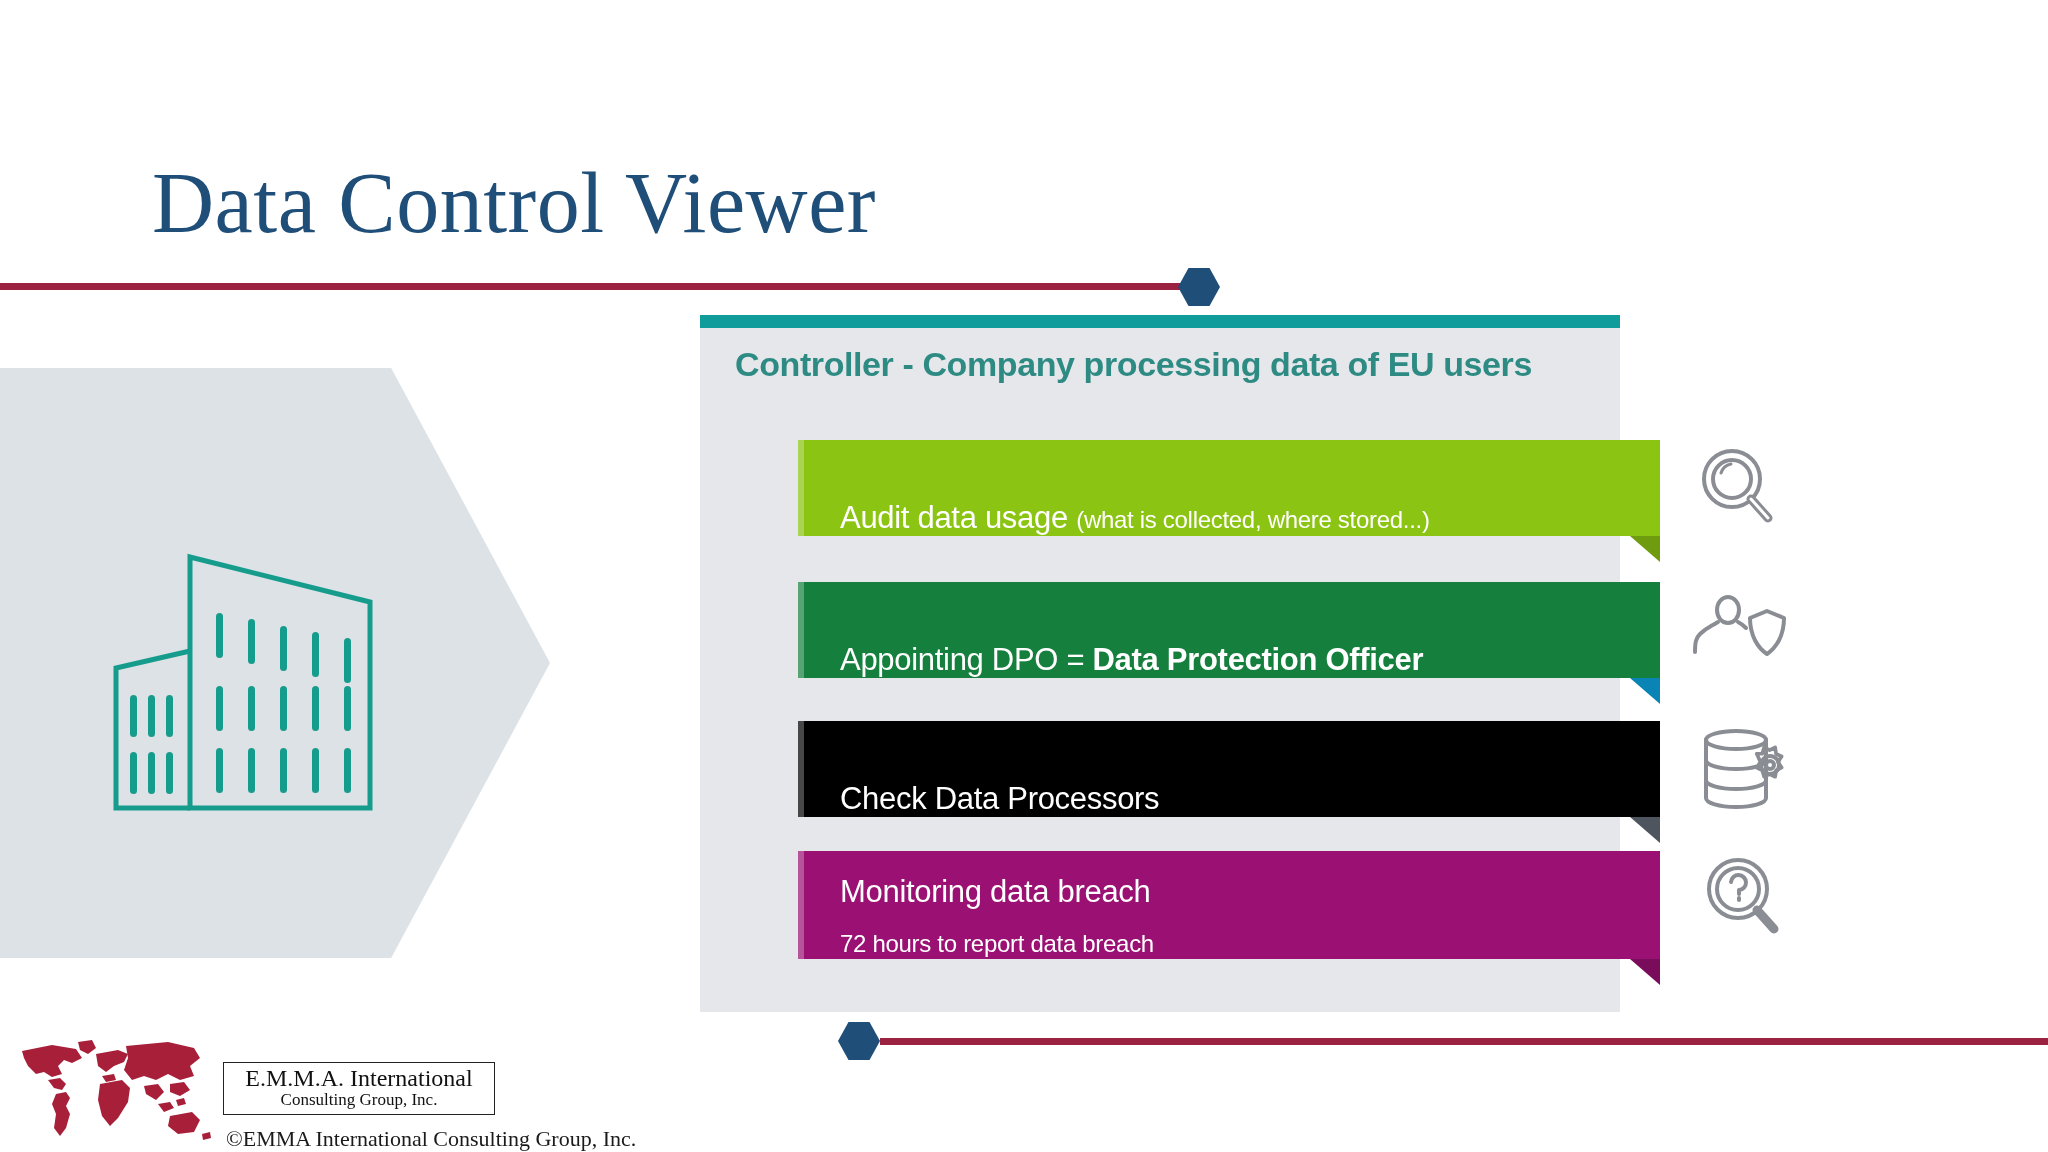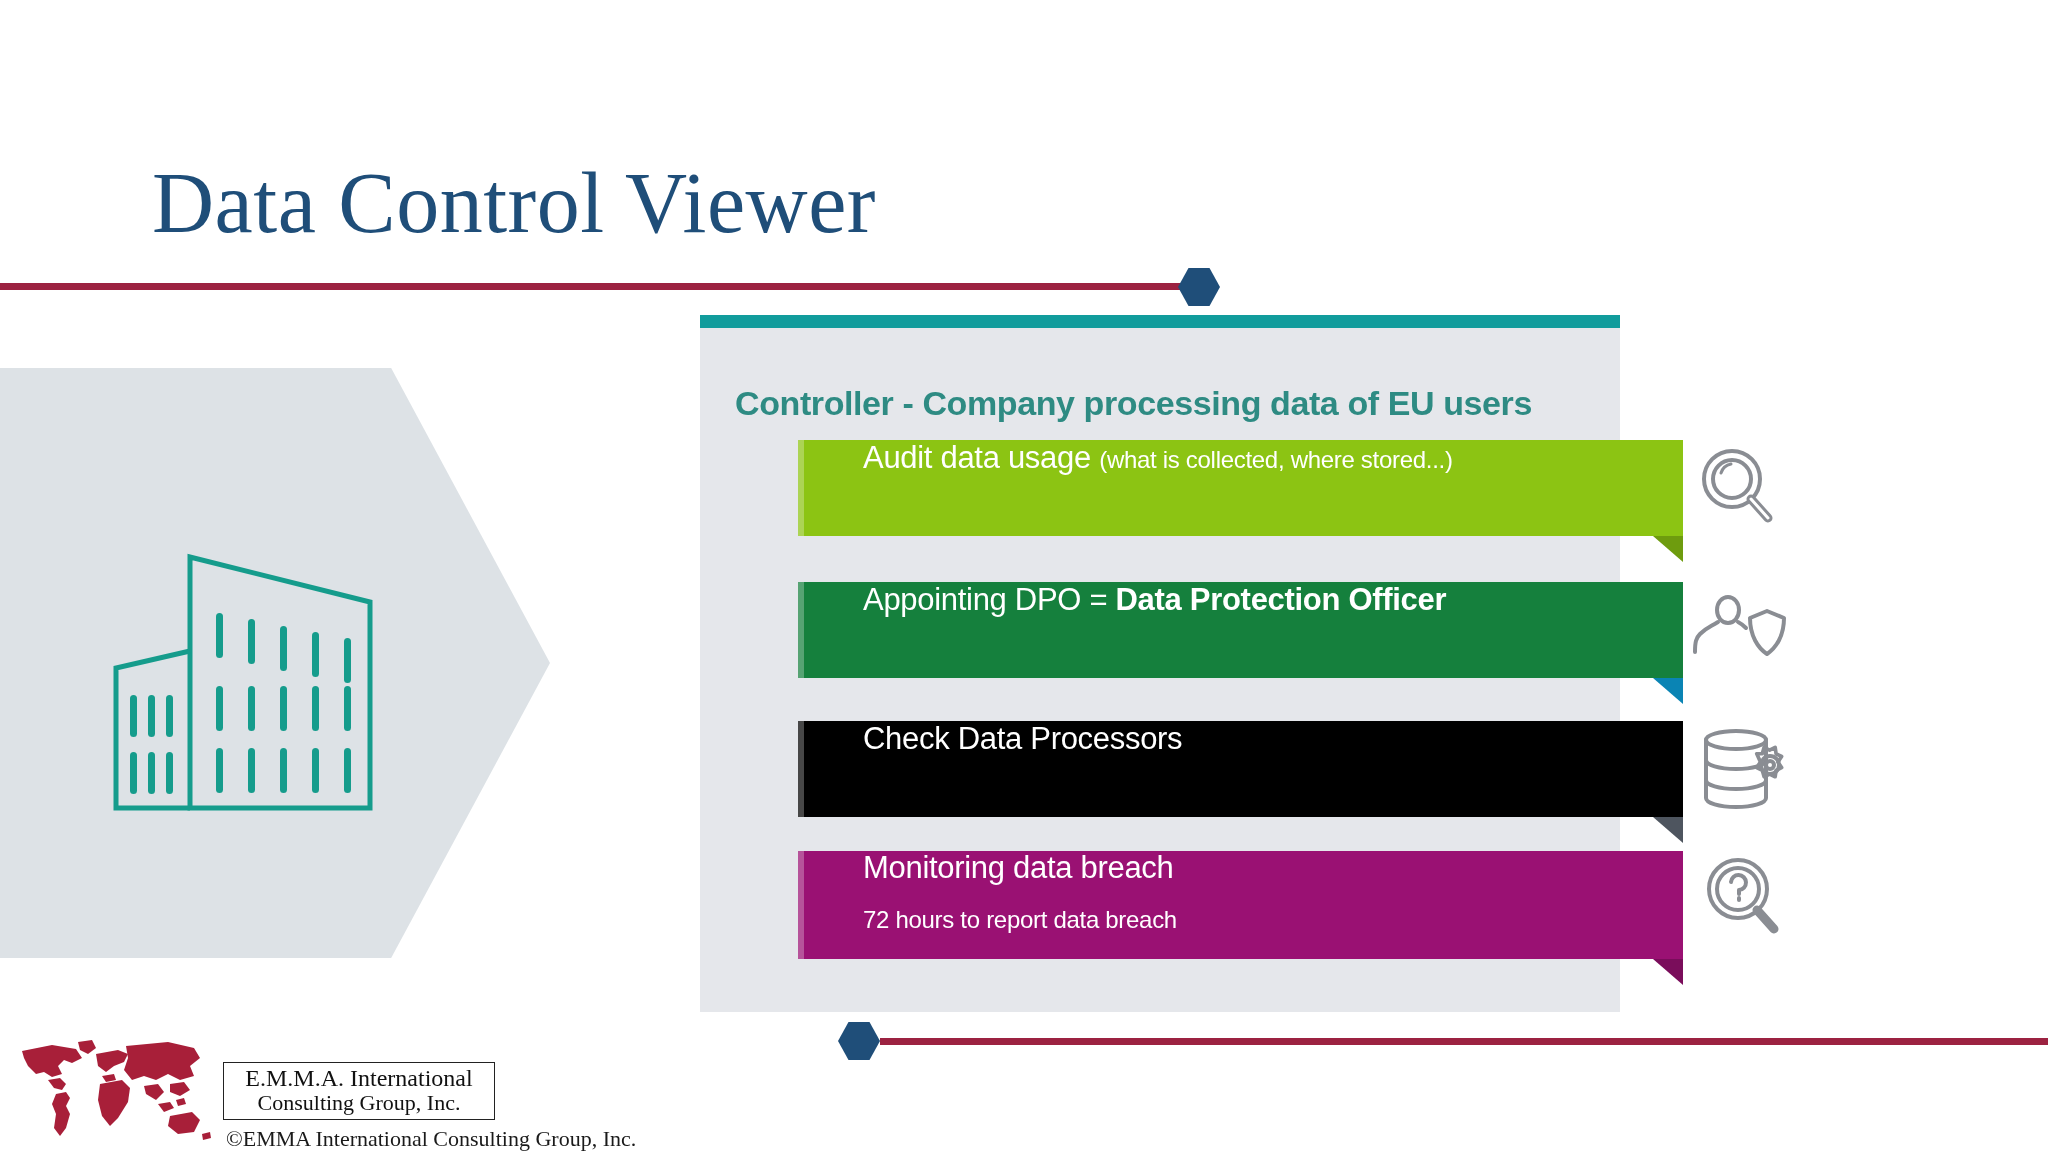--- a/index.html
+++ b/index.html
@@ -93,33 +93,31 @@
   #panel-heading {
     position: absolute;
     left: 735px;
     top: 345px;
     width: 880px;
     font-size: 34px;
     font-weight: 600;
     color: #2E8B83;
     letter-spacing: -0.4px;
     white-space: nowrap;
-    margin-top: 39px;
   }
 
   
   .bar {
     position: absolute;
     left: 798px;
     width: 862px;
     height: 96px;
     display: flex;
-    align-items: flex-start;
+    align-items: flex-end;
     color: #ffffff;
-    padding-left: 23px;
   }
   .bar-label {
     padding-left: 42px;
     font-size: 31px;
     letter-spacing: -0.3px;
     white-space: nowrap;
   }
   .bar-label .sub {
     font-size: 24px;
   }
@@ -203,21 +201,21 @@
   }
   #logo-name {
     font-family: "Liberation Serif", serif;
     font-size: 24px;
     color: #111111;
     line-height: 1.05;
     white-space: nowrap;
   }
   #logo-sub {
     font-family: "Liberation Serif", serif;
-    font-size: 22px;
+    font-size: 17px;
     color: #111111;
     line-height: 1.1;
     white-space: nowrap;
   }
   #logo-copyright {
     position: absolute;
     left: 208px;
     top: 92px;
     font-family: "Liberation Serif", serif;
     font-size: 22px;

